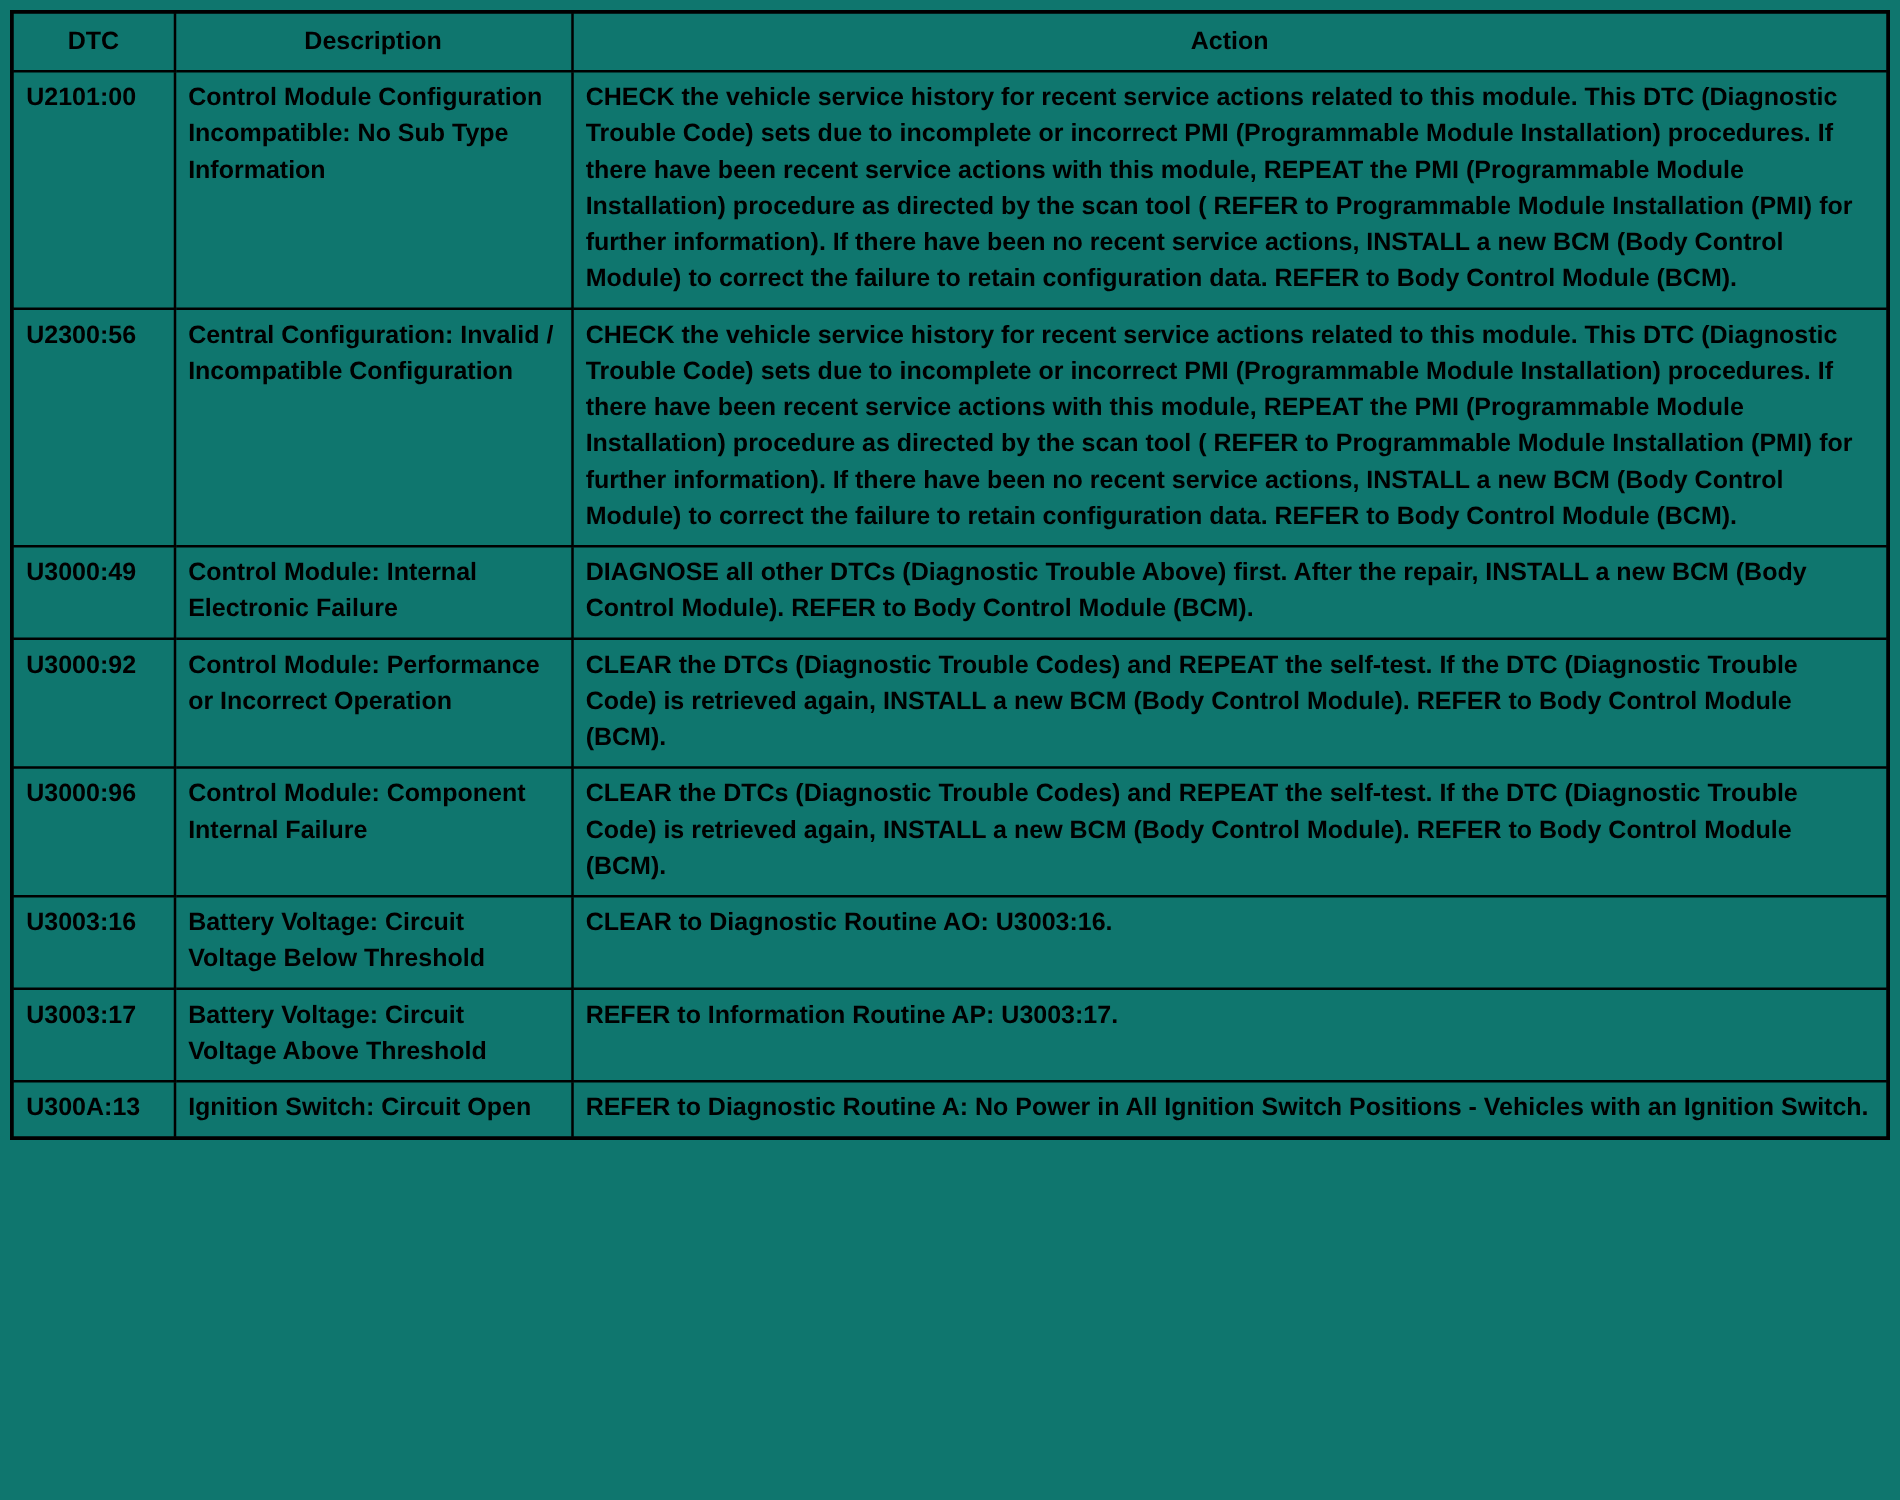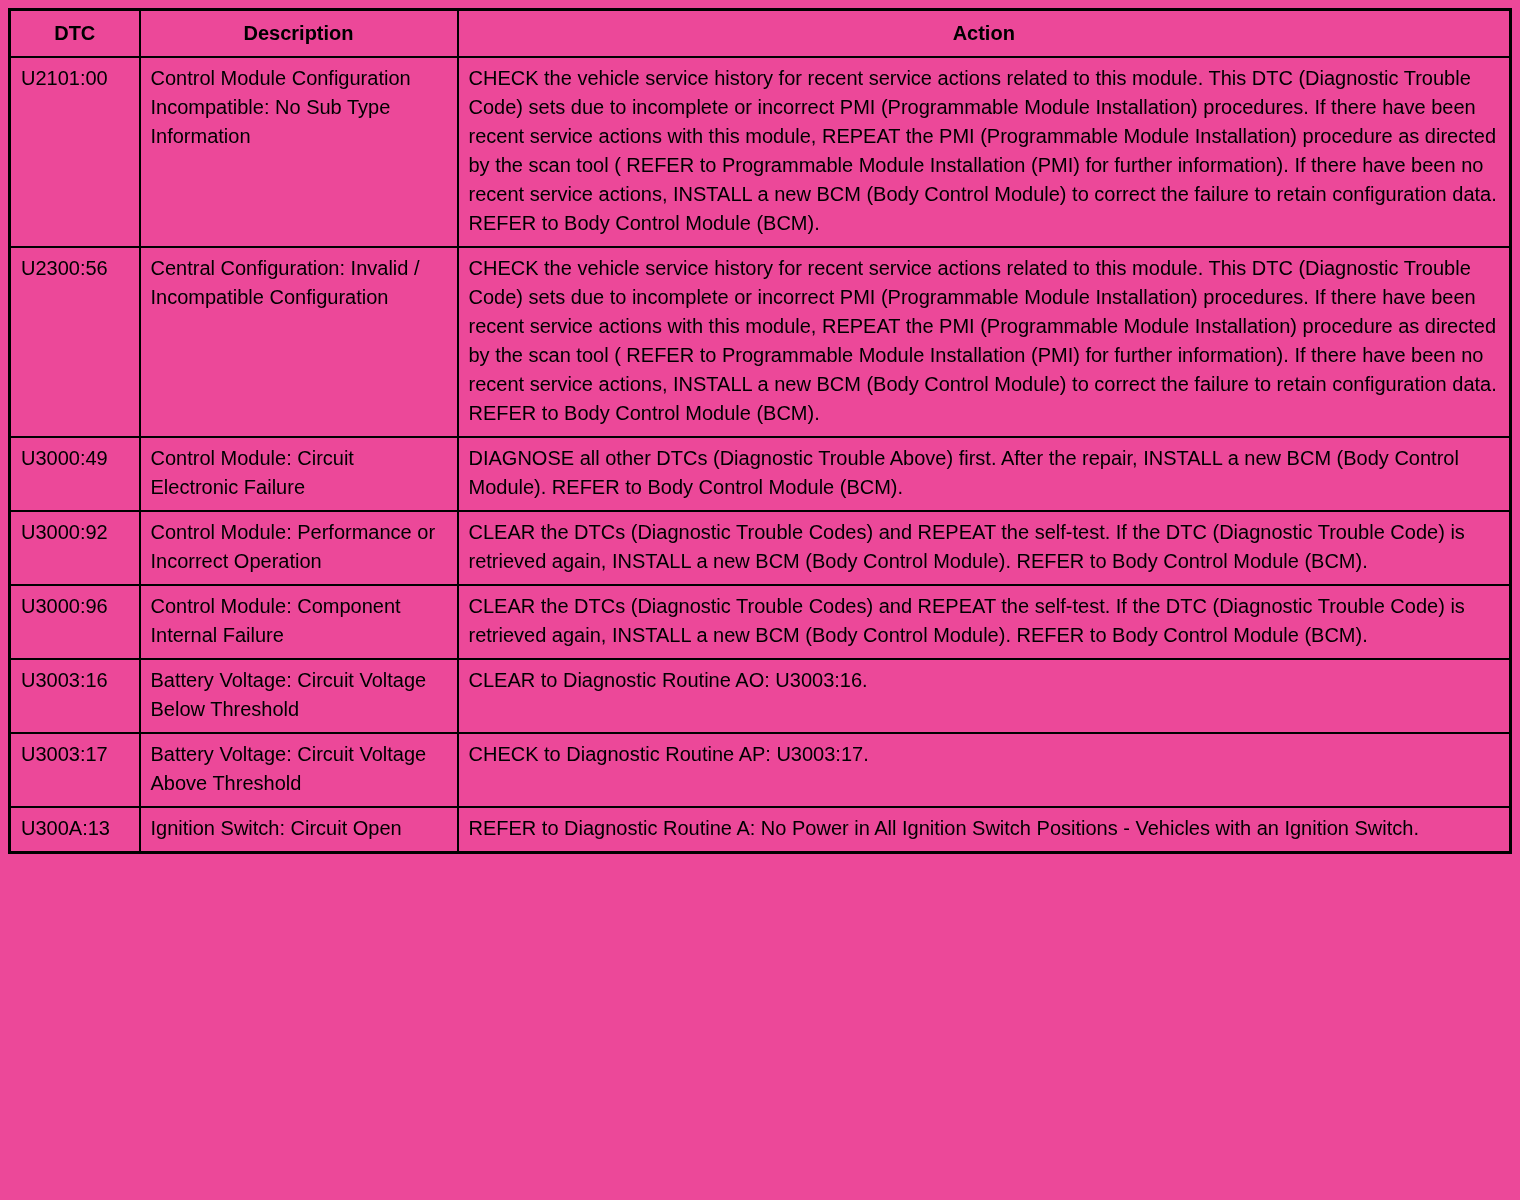--- a/index.html
+++ b/index.html
@@ -7,37 +7,38 @@
     padding: 0;
     background: #ffffff;
     font-family: "Liberation Sans", sans-serif;
     color: #000000;
   }
   .page {
     width: 1520px;
     height: 1200px;
     box-sizing: border-box;
     padding: 8px;
-    background: #ec4899;
+    background: #0f766e;
   }
   table.dtc-table {
     width: 100%;
     border-collapse: collapse;
     table-layout: fixed;
     border: 3px solid #000000;
     font-size: 20px;
     line-height: 1.45;
   }
   table.dtc-table th,
   table.dtc-table td {
     border: 2px solid #000000;
     vertical-align: top;
     padding: 6px 10px 8px 10px;
     box-sizing: border-box;
     overflow-wrap: break-word;
+    font-weight: bold;
   }
   table.dtc-table th {
     font-weight: bold;
     text-align: center;
     padding-top: 8px;
     padding-bottom: 8px;
   }
   col.col-dtc  { width: 130px; }
   col.col-desc { width: 318px; }
   col.col-action { width: auto; }
@@ -66,42 +67,42 @@
         <td>Control Module Configuration Incompatible: No Sub Type Information</td>
         <td>CHECK the vehicle service history for recent service actions related to this module. This DTC (Diagnostic Trouble Code) sets due to incomplete or incorrect PMI (Programmable Module Installation) procedures. If there have been recent service actions with this module, REPEAT the PMI (Programmable Module Installation) procedure as directed by the scan tool ( REFER to Programmable Module Installation (PMI) for further information). If there have been no recent service actions, INSTALL a new BCM (Body Control Module) to correct the failure to retain configuration data. REFER to Body Control Module (BCM).</td>
       </tr>
       <tr>
         <td class="cell-dtc">U2300:56</td>
         <td>Central Configuration: Invalid / Incompatible Configuration</td>
         <td>CHECK the vehicle service history for recent service actions related to this module. This DTC (Diagnostic Trouble Code) sets due to incomplete or incorrect PMI (Programmable Module Installation) procedures. If there have been recent service actions with this module, REPEAT the PMI (Programmable Module Installation) procedure as directed by the scan tool ( REFER to Programmable Module Installation (PMI) for further information). If there have been no recent service actions, INSTALL a new BCM (Body Control Module) to correct the failure to retain configuration data. REFER to Body Control Module (BCM).</td>
       </tr>
       <tr>
         <td class="cell-dtc">U3000:49</td>
-        <td>Control Module: Circuit Electronic Failure</td>
+        <td>Control Module: Internal Electronic Failure</td>
         <td>DIAGNOSE all other DTCs (Diagnostic Trouble Above) first. After the repair, INSTALL a new BCM (Body Control Module). REFER to Body Control Module (BCM).</td>
       </tr>
       <tr>
         <td class="cell-dtc">U3000:92</td>
         <td>Control Module: Performance or Incorrect Operation</td>
         <td>CLEAR the DTCs (Diagnostic Trouble Codes) and REPEAT the self-test. If the DTC (Diagnostic Trouble Code) is retrieved again, INSTALL a new BCM (Body Control Module). REFER to Body Control Module (BCM).</td>
       </tr>
       <tr>
         <td class="cell-dtc">U3000:96</td>
         <td>Control Module: Component Internal Failure</td>
         <td>CLEAR the DTCs (Diagnostic Trouble Codes) and REPEAT the self-test. If the DTC (Diagnostic Trouble Code) is retrieved again, INSTALL a new BCM (Body Control Module). REFER to Body Control Module (BCM).</td>
       </tr>
       <tr>
         <td class="cell-dtc">U3003:16</td>
         <td>Battery Voltage: Circuit Voltage Below Threshold</td>
         <td>CLEAR to Diagnostic Routine AO: U3003:16.</td>
       </tr>
       <tr>
         <td class="cell-dtc">U3003:17</td>
         <td>Battery Voltage: Circuit Voltage Above Threshold</td>
-        <td>CHECK to Diagnostic Routine AP: U3003:17.</td>
+        <td>REFER to Information Routine AP: U3003:17.</td>
       </tr>
       <tr>
         <td class="cell-dtc">U300A:13</td>
         <td>Ignition Switch: Circuit Open</td>
         <td>REFER to Diagnostic Routine A: No Power in All Ignition Switch Positions - Vehicles with an Ignition Switch.</td>
       </tr>
     </tbody>
   </table>
 </div>
 

